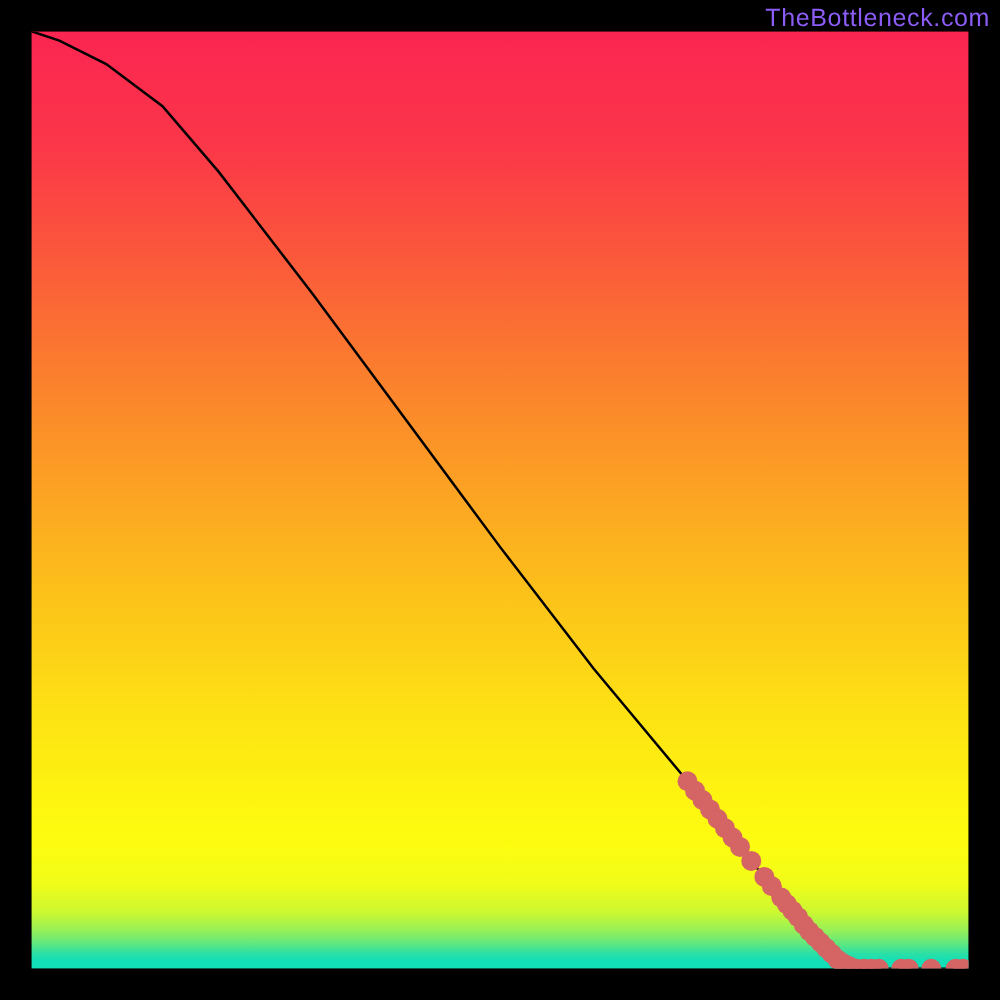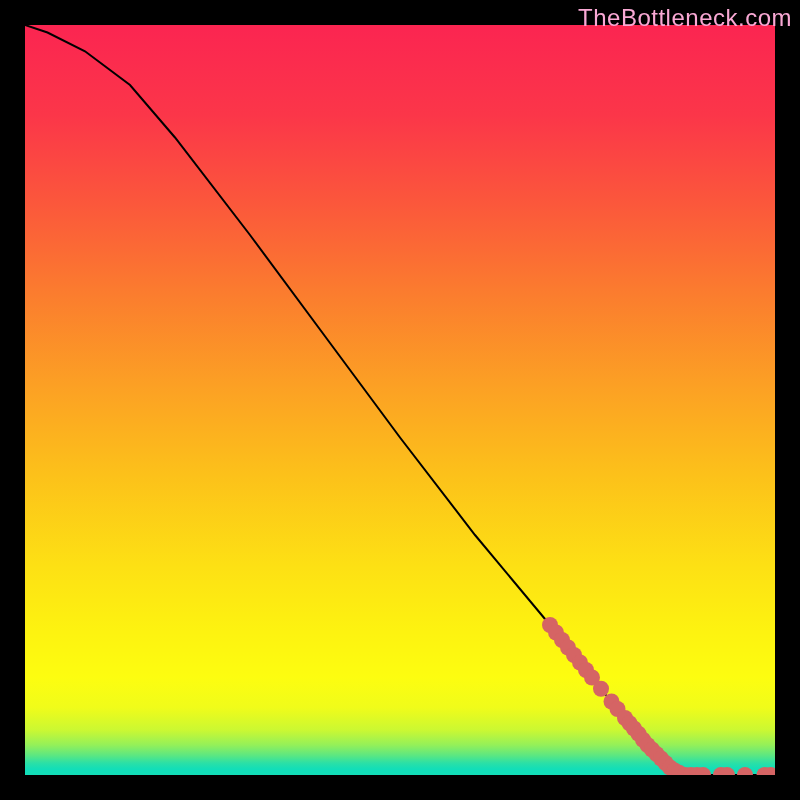--- a/index.html
+++ b/index.html
@@ -13,22 +13,22 @@
   .frame {
     position: relative;
     width: 800px;
     height: 800px;
     background: #000;
   }
   .watermark {
     position: absolute;
     top: 4px;
     right: 8px;
-    color: #f9a8d4;
-    font-size: 24px;
+    color: #8b5cf6;
+    font-size: 20px;
     font-weight: 500;
     letter-spacing: 0.5px;
     z-index: 10;
   }
   .plot-area {
     position: absolute;
     left: 25px;
     top: 25px;
     width: 750px;
     height: 750px;

